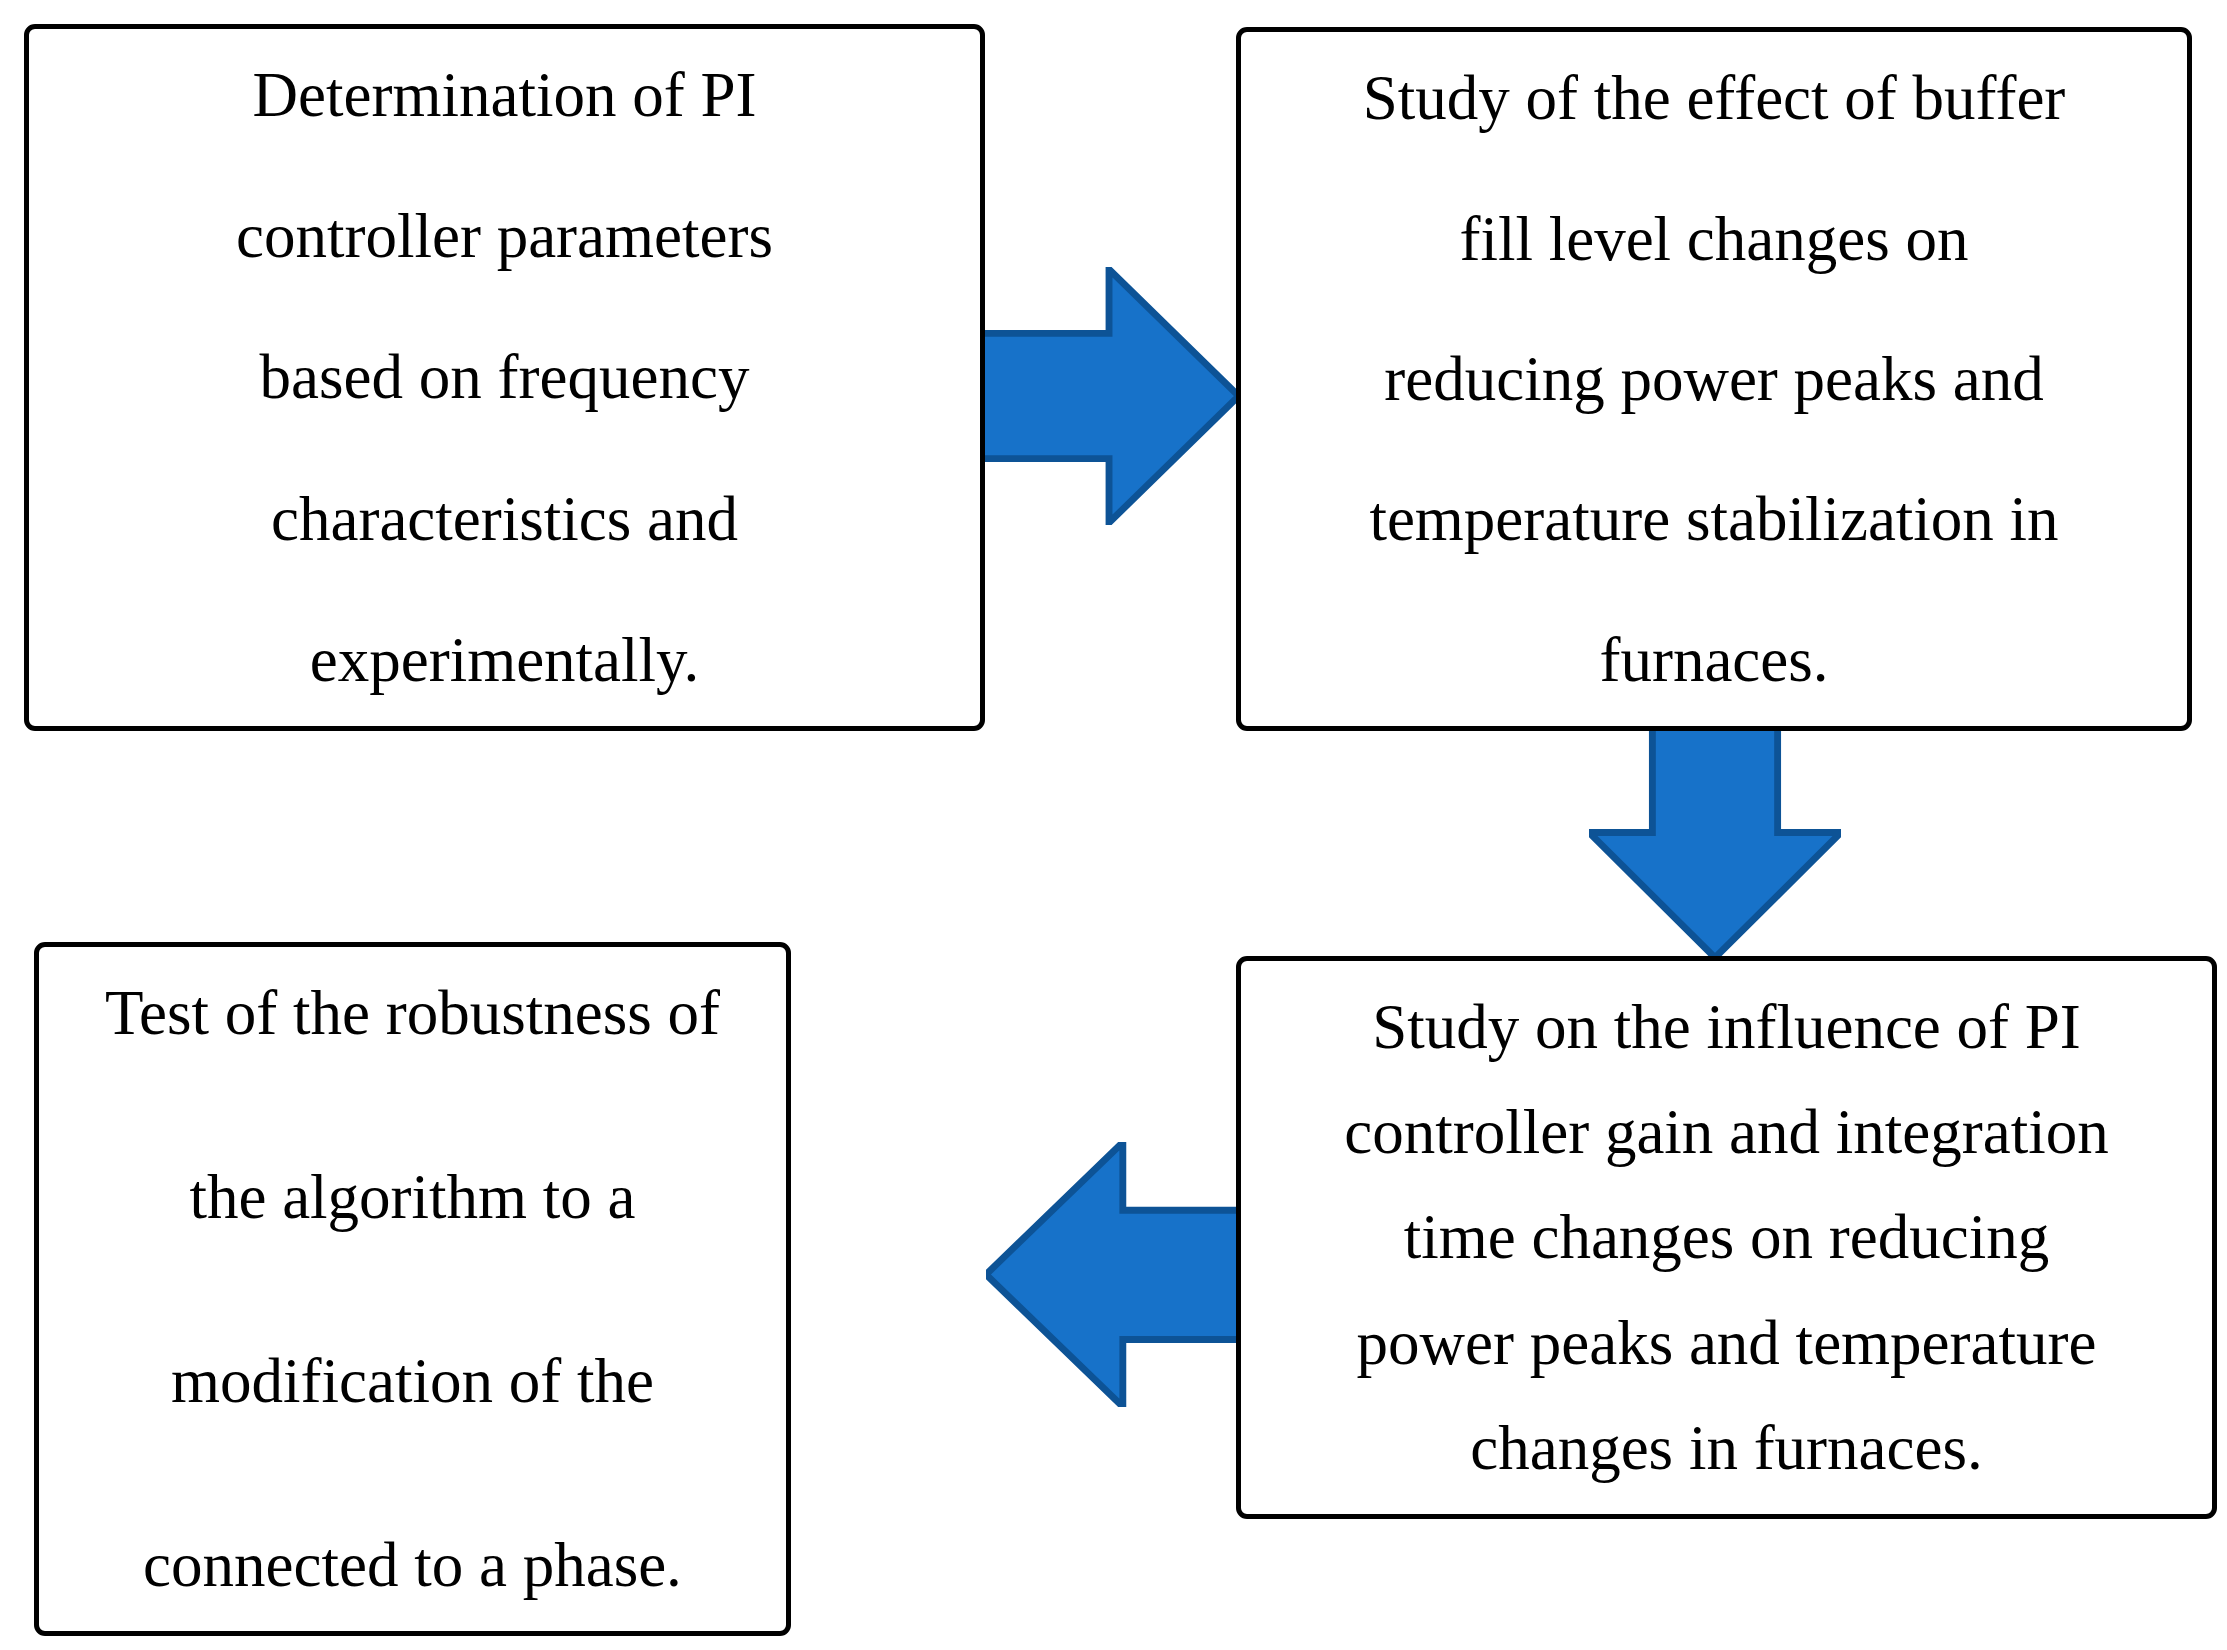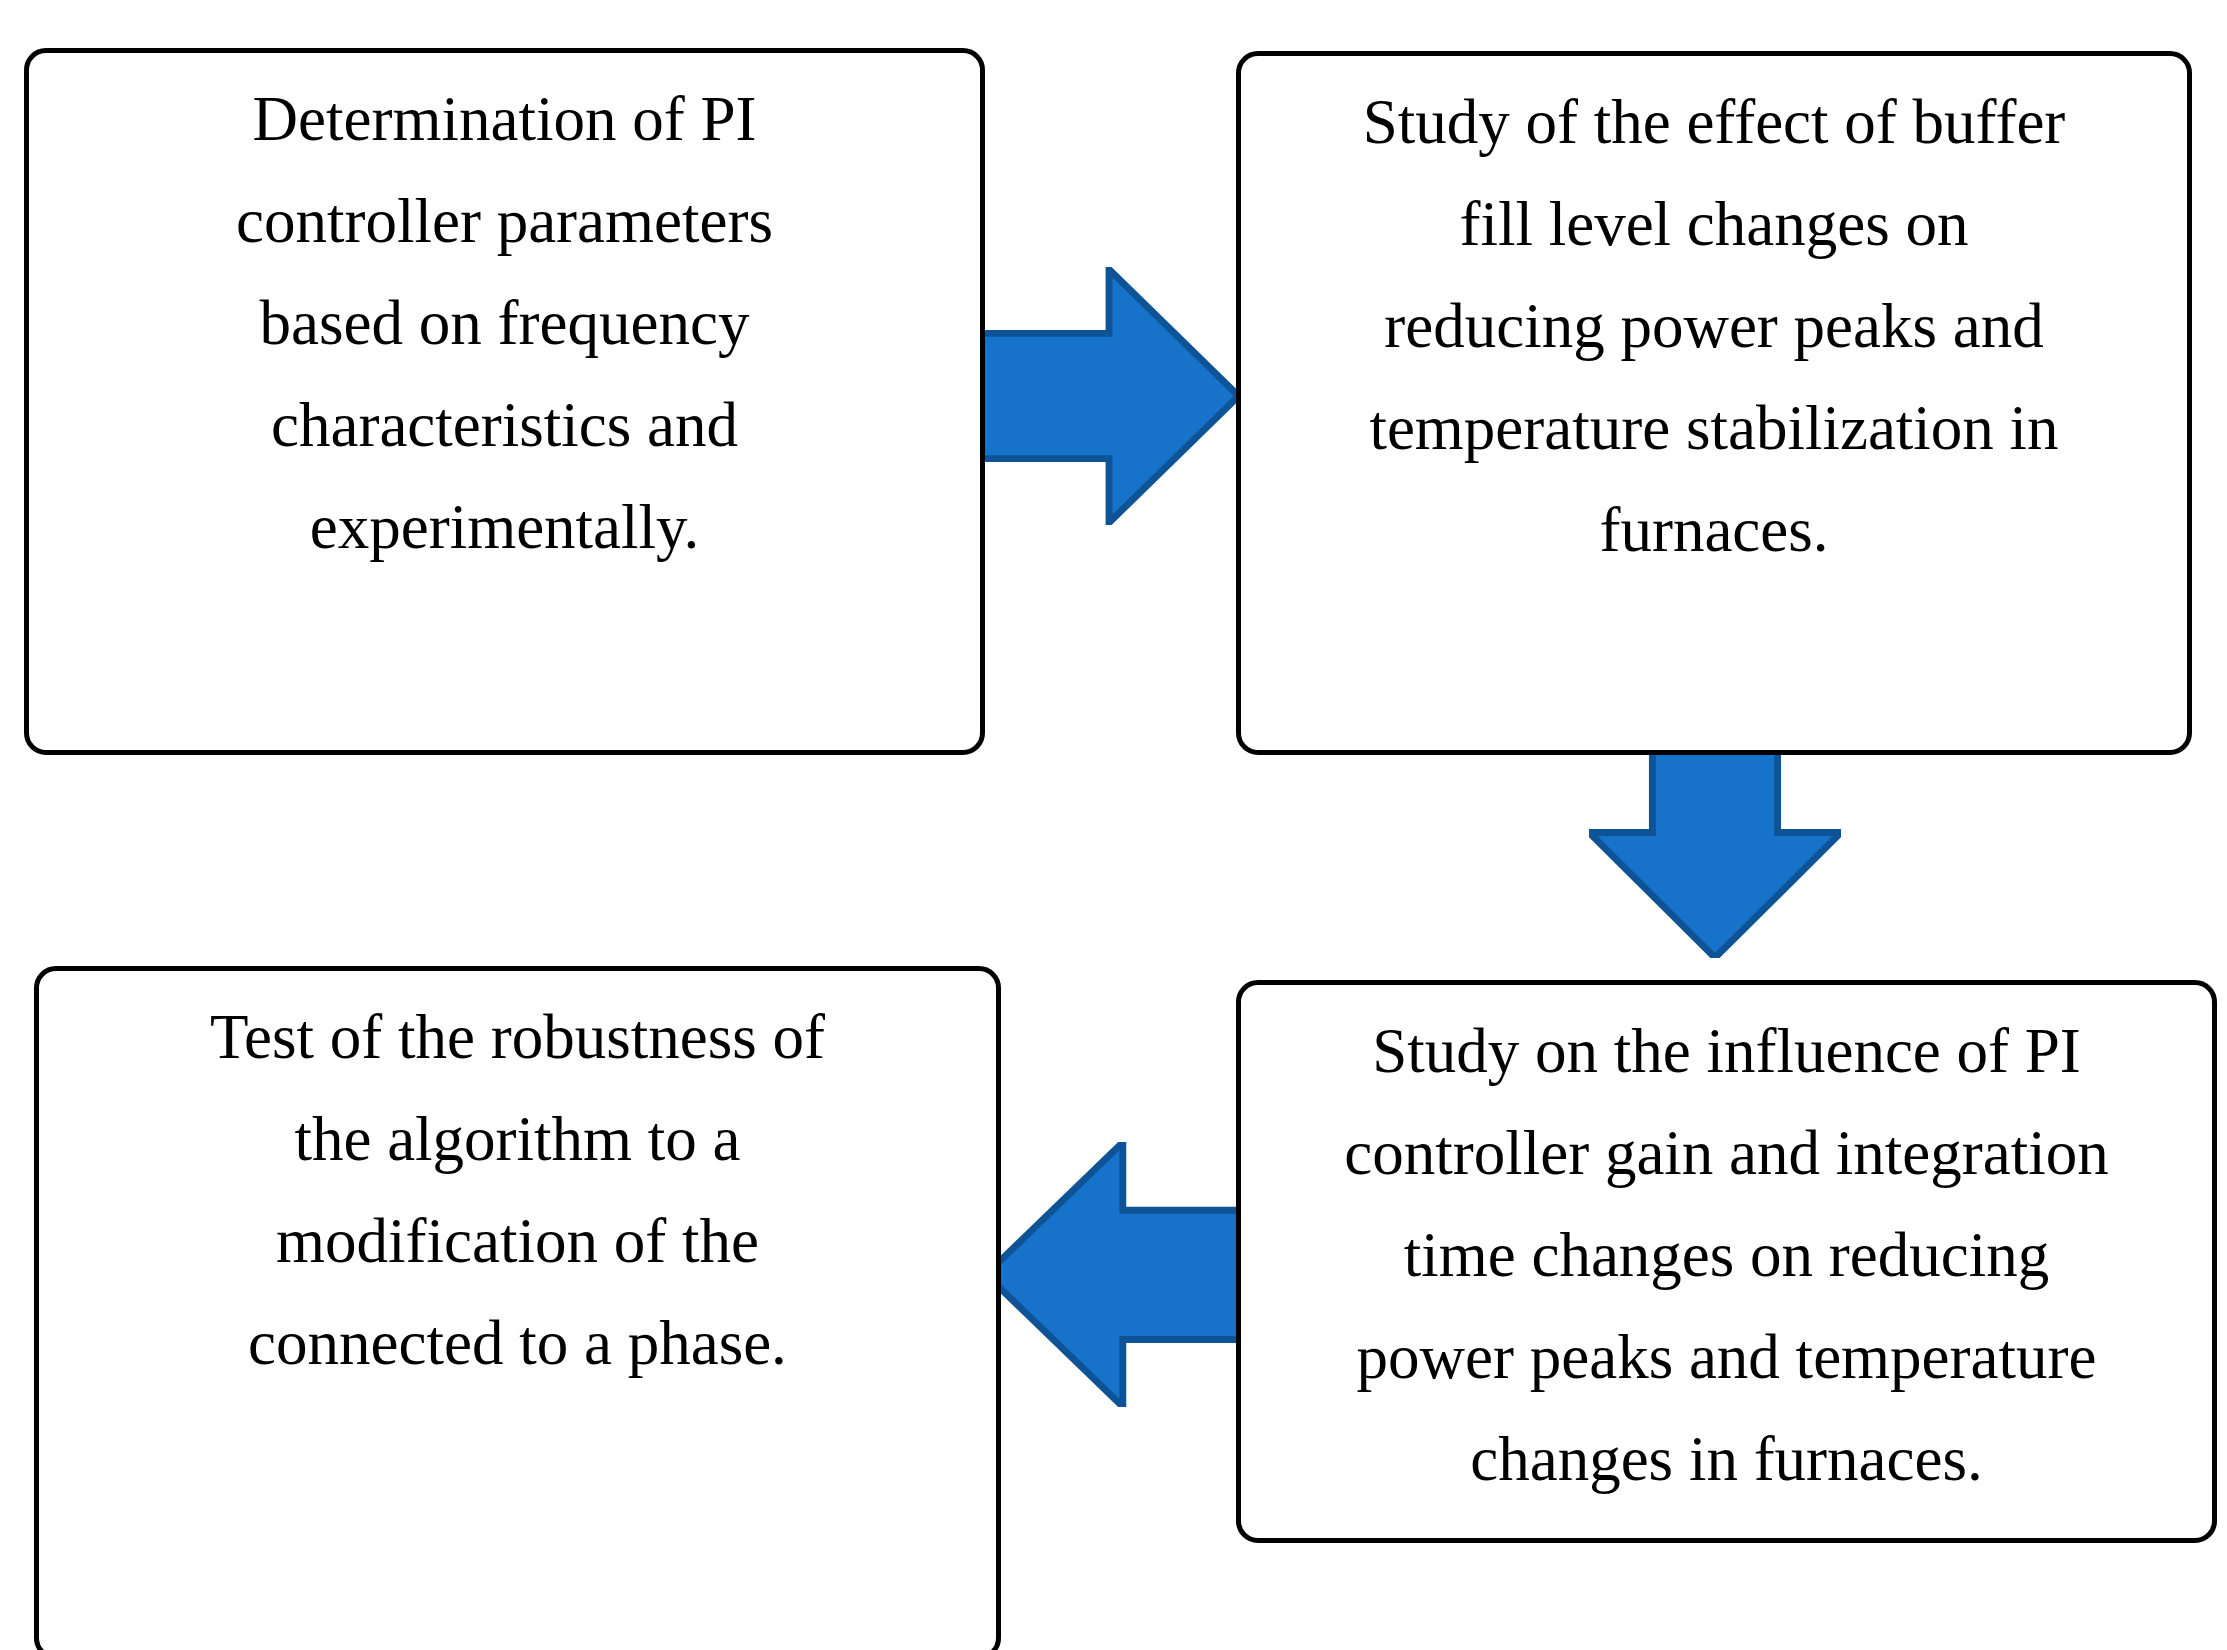--- a/index.html
+++ b/index.html
@@ -14,40 +14,39 @@
     background: var(--background, #FFFFFF);
     font-family: "Liberation Serif", "DejaVu Serif", serif;
     color: var(--text-color, #000000);
     overflow: hidden;
   }
   .flow-box {
     position: absolute;
     box-sizing: border-box;
     background: var(--background, #FFFFFF);
     border: 5.4px solid var(--box-border-color, #000000);
-    border-radius: 22px;
+    border-radius: 11px;
     display: flex;
     flex-direction: column;
-    justify-content: flex-start;
+    justify-content: space-between;
     align-items: center;
     text-align: center;
     padding: 15.3px 42px;
     z-index: 2;
-    margin-top: 24px;
   }
   .flow-box .line {
     display: block;
     white-space: nowrap;
     font-size: 63px;
     line-height: 102px;
   }
   #box-1 { left: 24px;   top: 24px;   width: 961px; height: 707px; }
   #box-2 { left: 1236px; top: 27px;   width: 956px; height: 704px; }
   #box-3 { left: 1236px; top: 956px; width: 981px; height: 563px; }
-  #box-4 { left: 34px;   top: 942px; width: 967px; height: 694px; font-family: Liberation Serif, serif; }
+  #box-4 { left: 34px;   top: 942px; width: 757px; height: 694px; font-family: Liberation Serif, serif; }
   .flow-arrow {
     position: absolute;
     z-index: 1;
   }
   .flow-arrow polygon {
     fill: var(--arrow-fill, #1772C9);
     stroke: var(--arrow-stroke, #0D5396);
     stroke-width: 9;
     stroke-linejoin: miter;
   }

